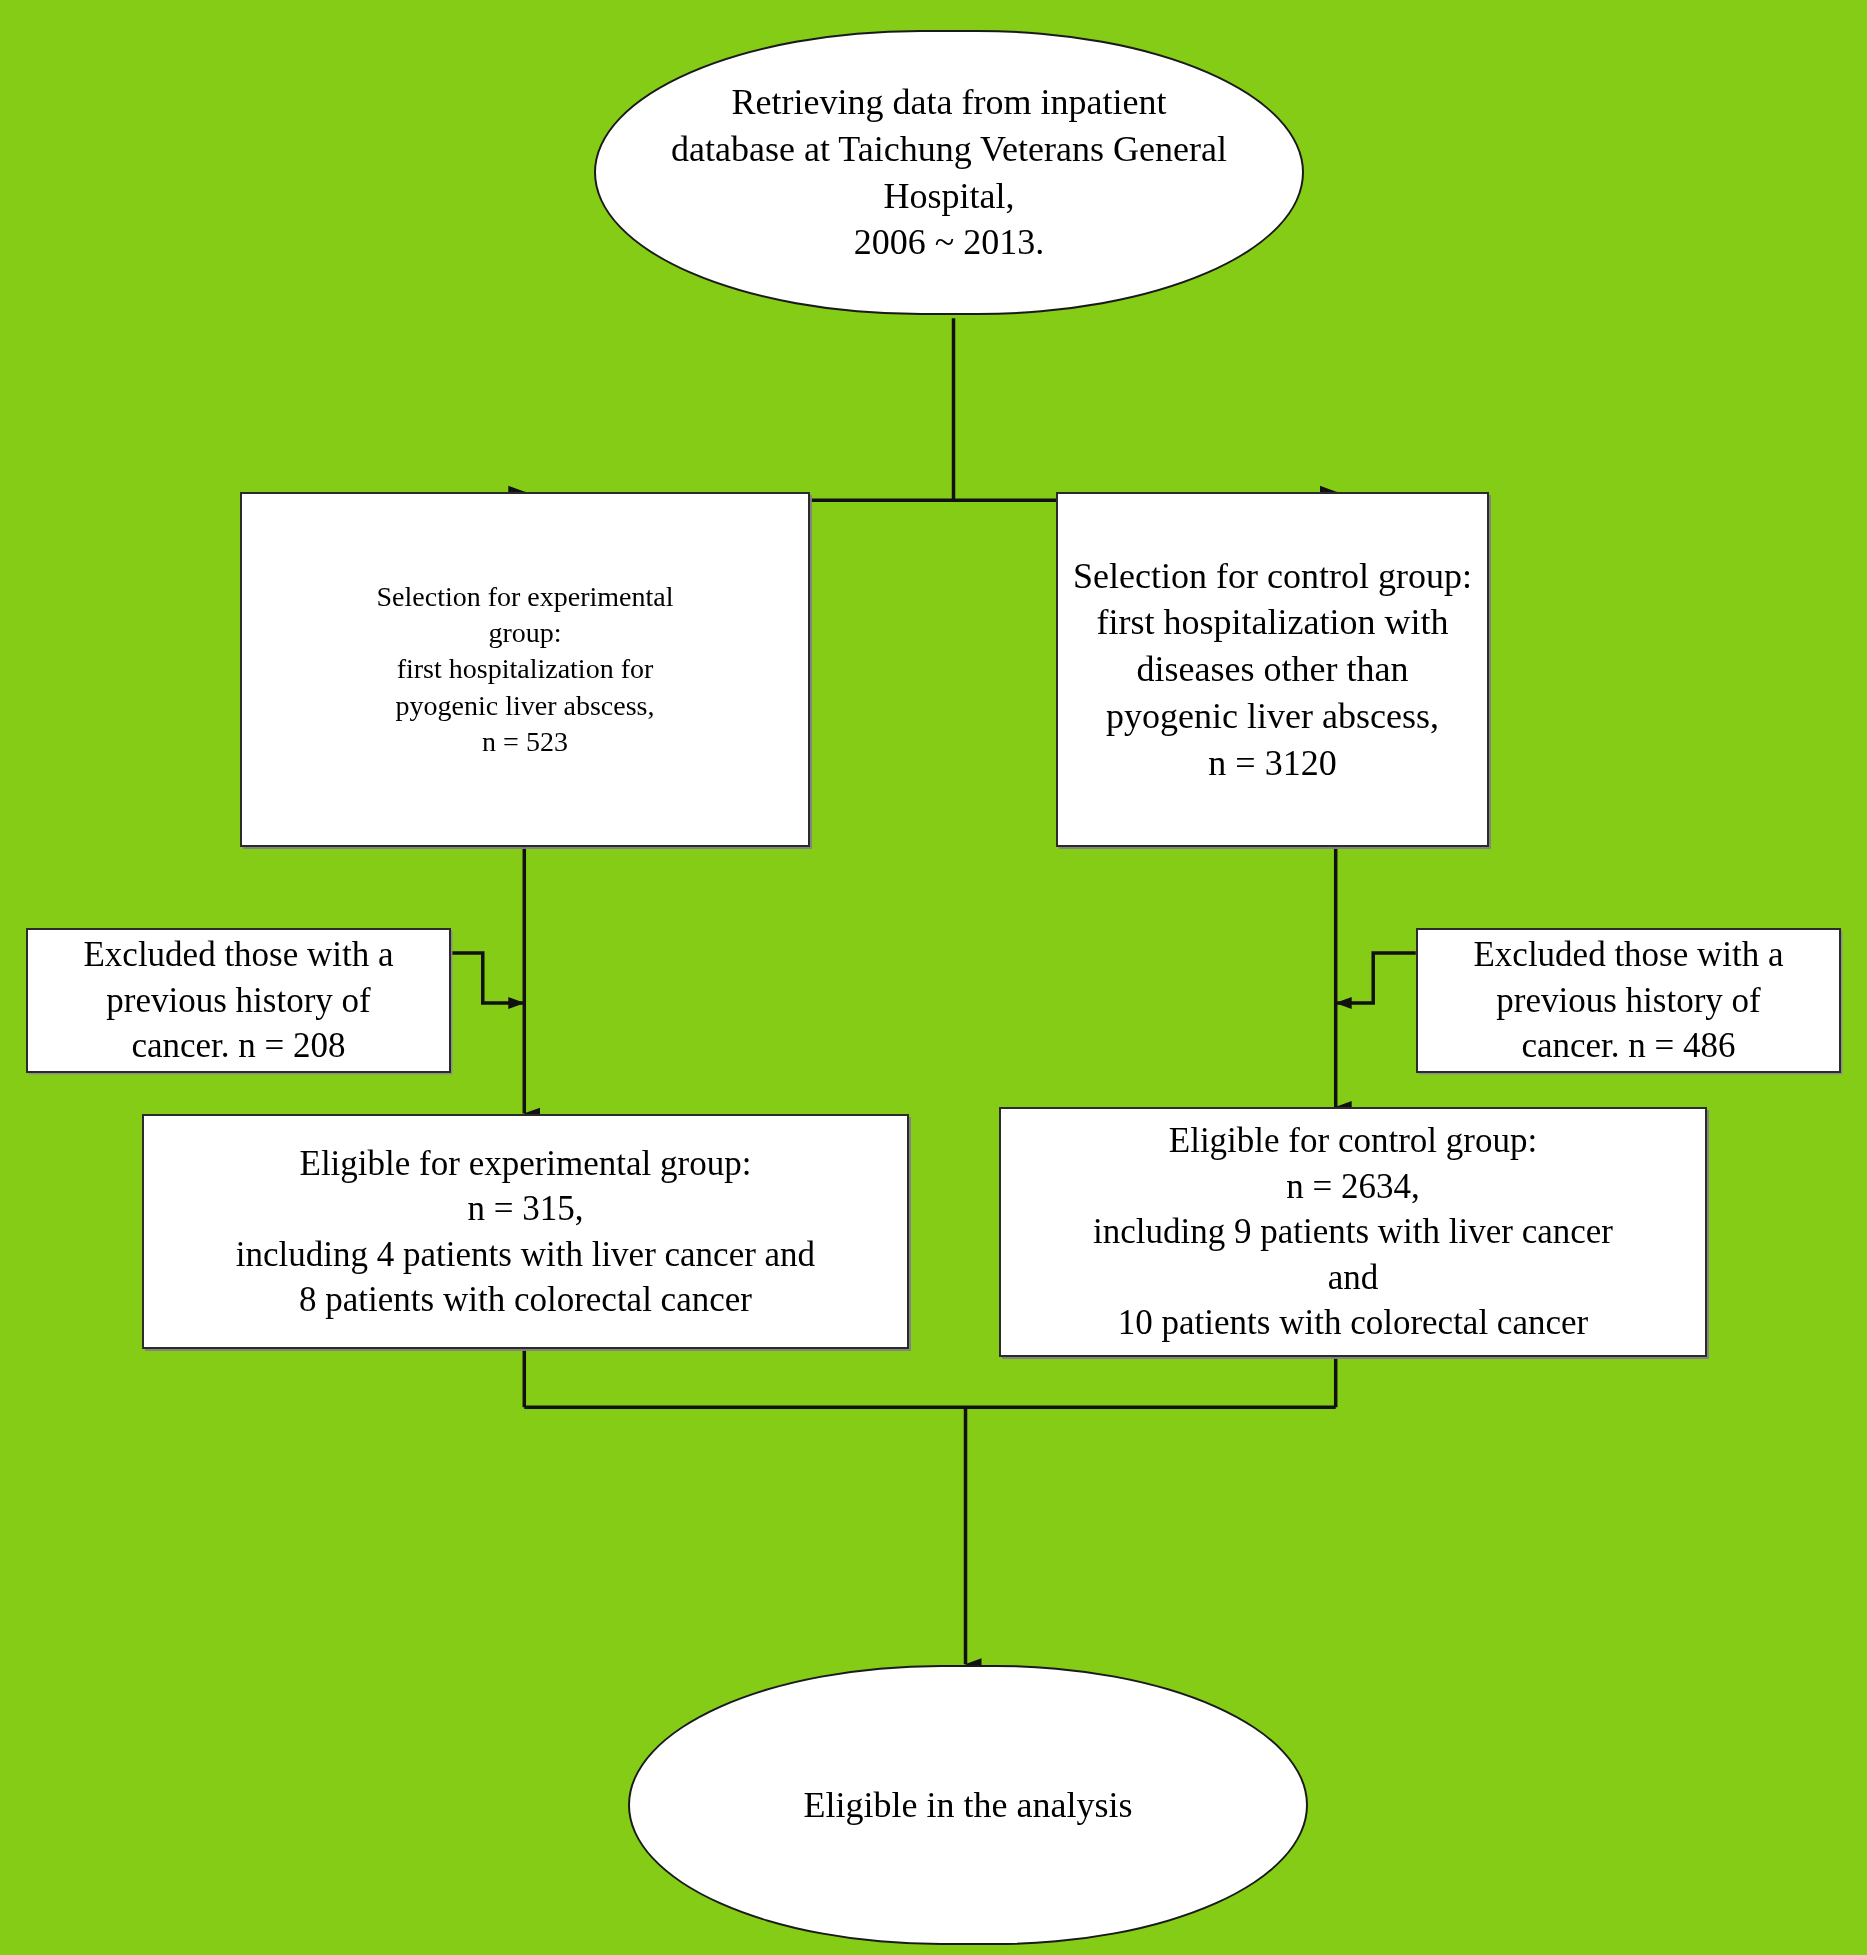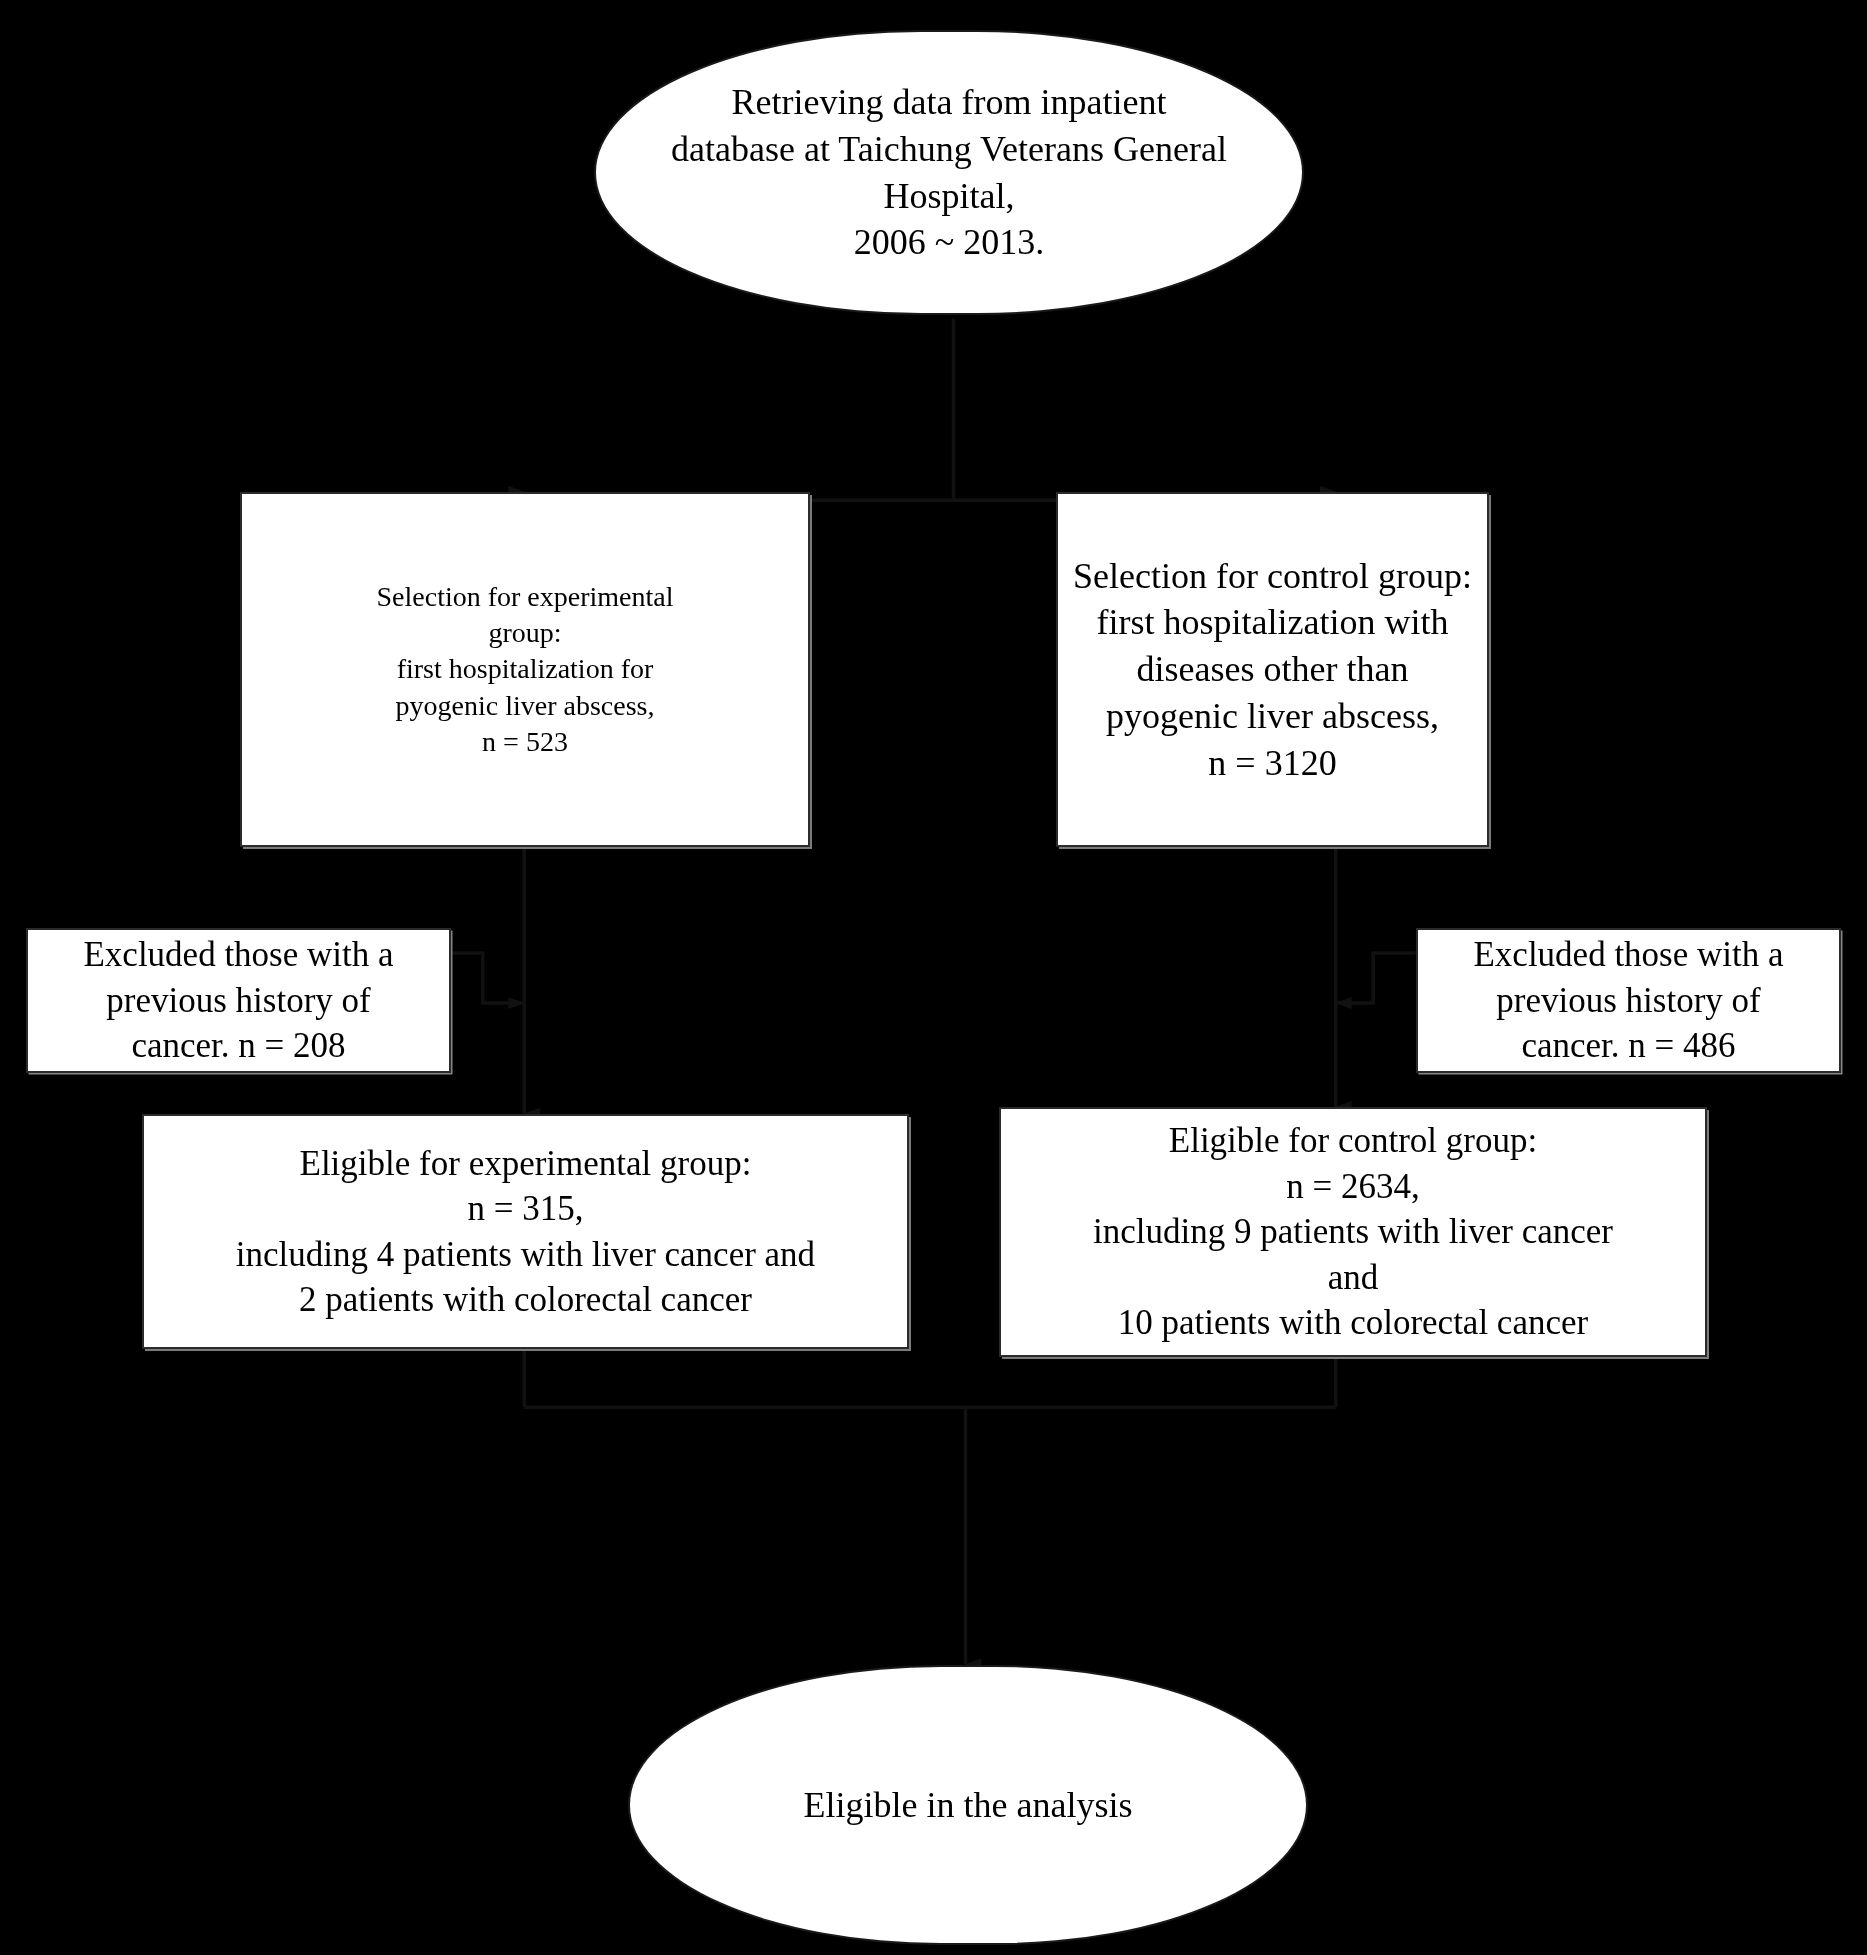--- a/index.html
+++ b/index.html
@@ -4,21 +4,21 @@
 <style>
   html, body {
     margin: 0;
     padding: 0;
     background: #ffffff;
   }
   #stage {
     position: relative;
     width: 1867px;
     height: 1955px;
-    background: #000000;
+    background: #84cc16;
     font-family: "Liberation Serif", "DejaVu Serif", serif;
     overflow: hidden;
   }
   #wires {
     position: absolute;
     left: 0; top: 0;
     width: 1867px;
     height: 1955px;
     pointer-events: none;
   }
@@ -172,21 +172,21 @@
   <div class="node rect-thin" id="node-ctl-excluded">
     <div class="txt">Excluded those with a
 previous history of
 cancer. n = 486</div>
   </div>
 
   <div class="node rect" id="node-exp-eligible">
     <div class="txt">Eligible for experimental group:
 n = 315,
 including 4 patients  with liver cancer and
-2 patients with colorectal cancer</div>
+8 patients with colorectal cancer</div>
   </div>
 
   <div class="node rect" id="node-ctl-eligible">
     <div class="txt">Eligible for control group:
 n = 2634,
 including 9 patients  with  liver cancer
 and
 10 patients with colorectal cancer</div>
   </div>
 

